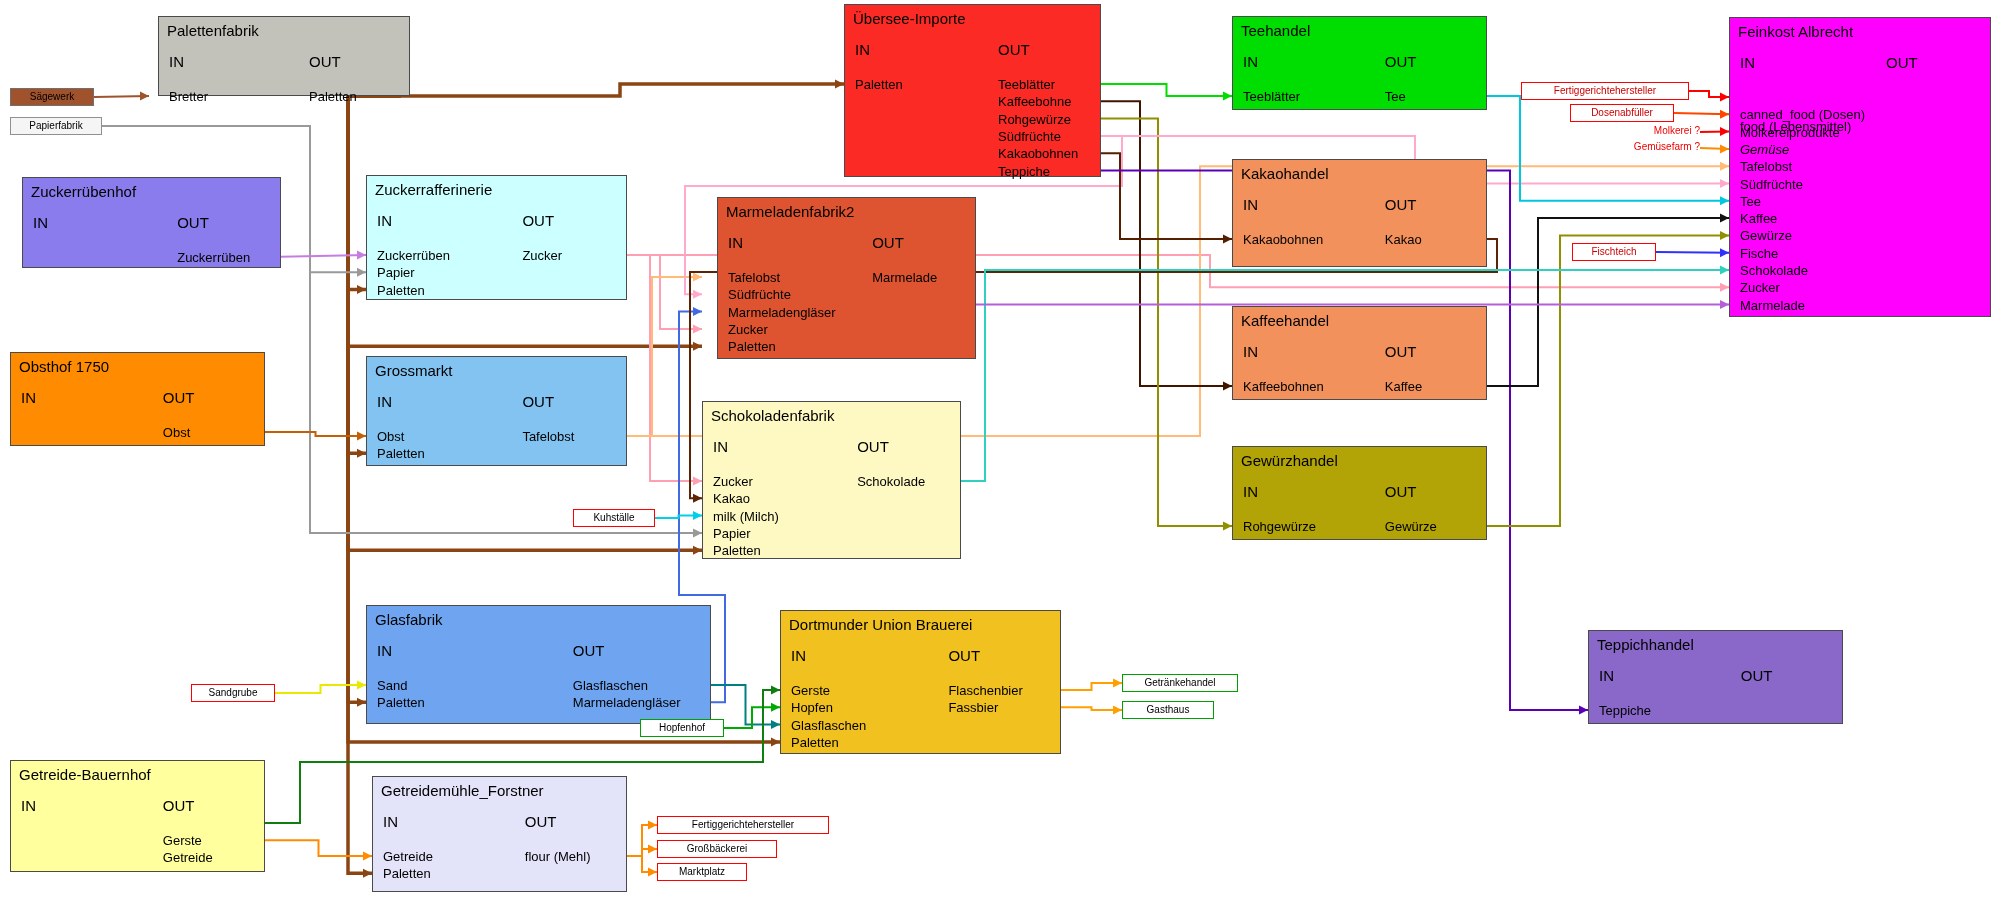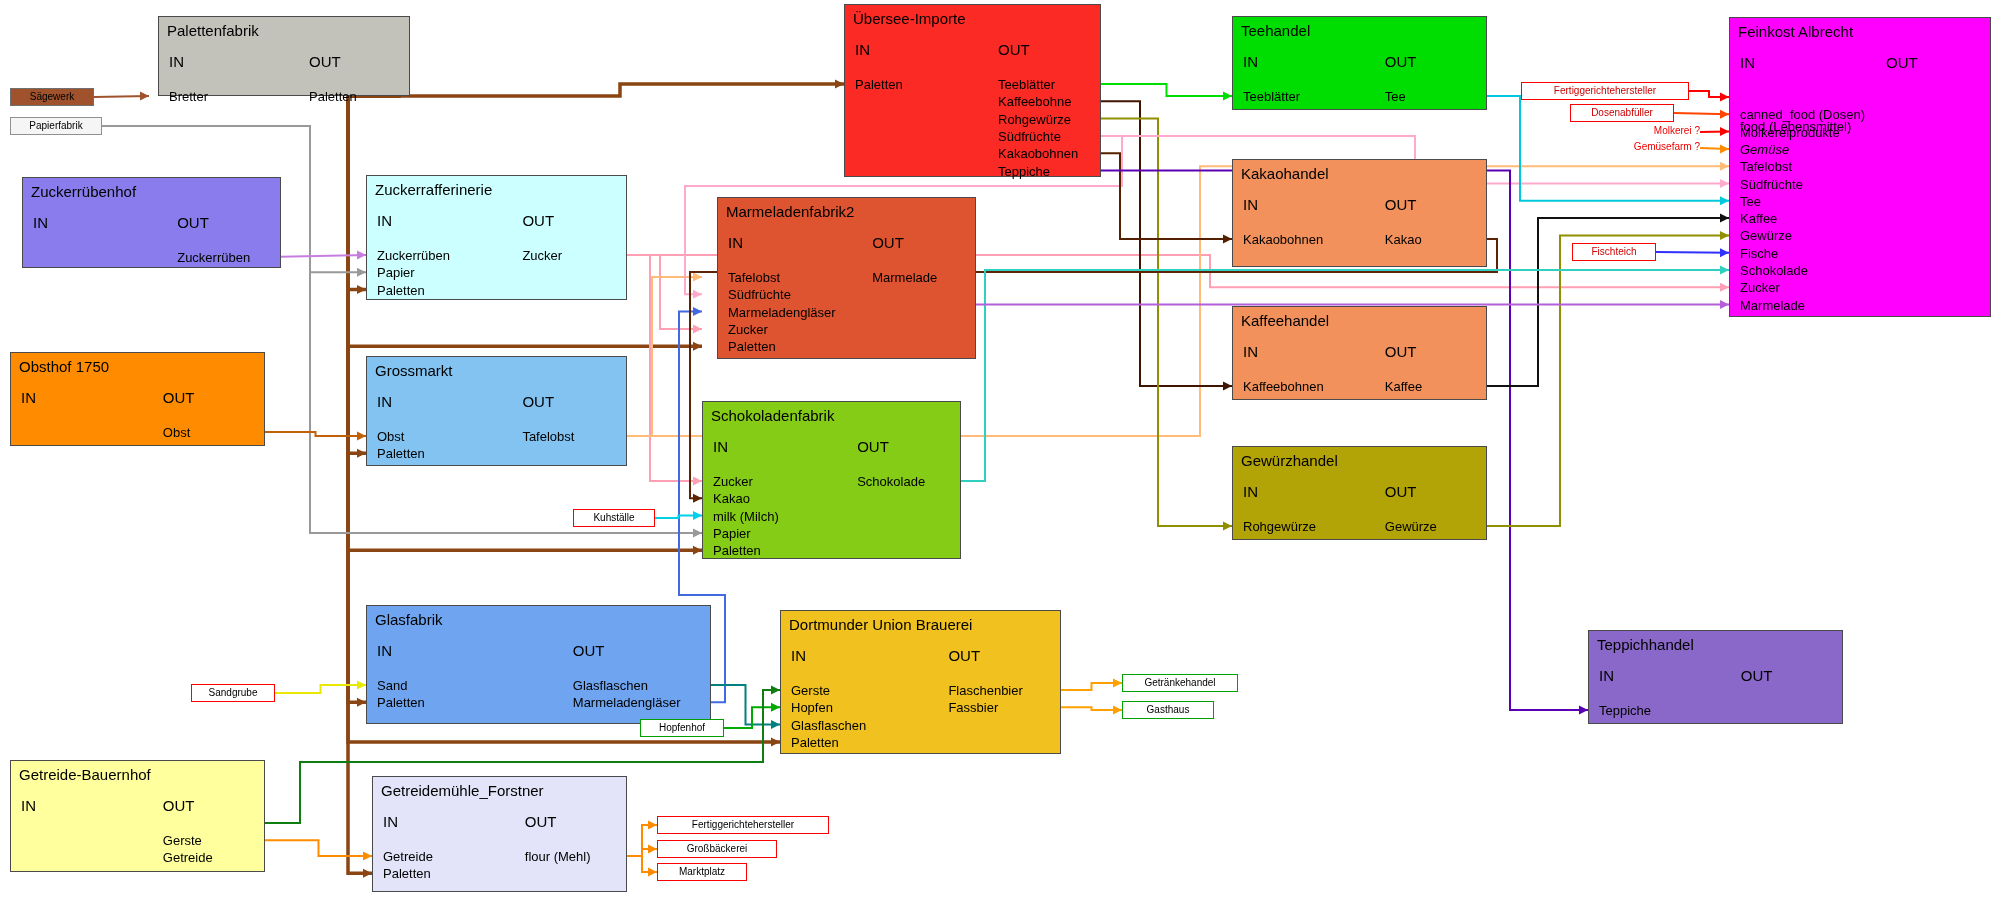--- a/index.html
+++ b/index.html
@@ -169,21 +169,21 @@
       <div class="title">Marmeladenfabrik2</div>
       <div class="hdr" style="left: 10px;">IN</div>
       <div class="hdr" style="left: 60%;">OUT</div>
       <div class="port" style="top: 71px; left: 10px;">Tafelobst</div>
       <div class="port" style="top: 88.3px; left: 10px;">Südfrüchte</div>
       <div class="port" style="top: 105.6px; left: 10px;">Marmeladengläser</div>
       <div class="port" style="top: 122.9px; left: 10px;">Zucker</div>
       <div class="port" style="top: 140.2px; left: 10px;">Paletten</div>
       <div class="port" style="top: 71px; left: 60%;">Marmelade</div>
     </div>
-    <div class="node" style="left: 702px; top: 401px; width: 259px; height: 158px; background: #84cc16;">
+    <div class="node" style="left: 702px; top: 401px; width: 259px; height: 158px; background: #fef9c3;">
       <div class="title">Schokoladenfabrik</div>
       <div class="hdr" style="left: 10px;">IN</div>
       <div class="hdr" style="left: 60%;">OUT</div>
       <div class="port" style="top: 71px; left: 10px;">Zucker</div>
       <div class="port" style="top: 88.3px; left: 10px;">Kakao</div>
       <div class="port" style="top: 105.6px; left: 10px;">milk (Milch)</div>
       <div class="port" style="top: 122.9px; left: 10px;">Papier</div>
       <div class="port" style="top: 140.2px; left: 10px;">Paletten</div>
       <div class="port" style="top: 71px; left: 60%;">Schokolade</div>
     </div>

